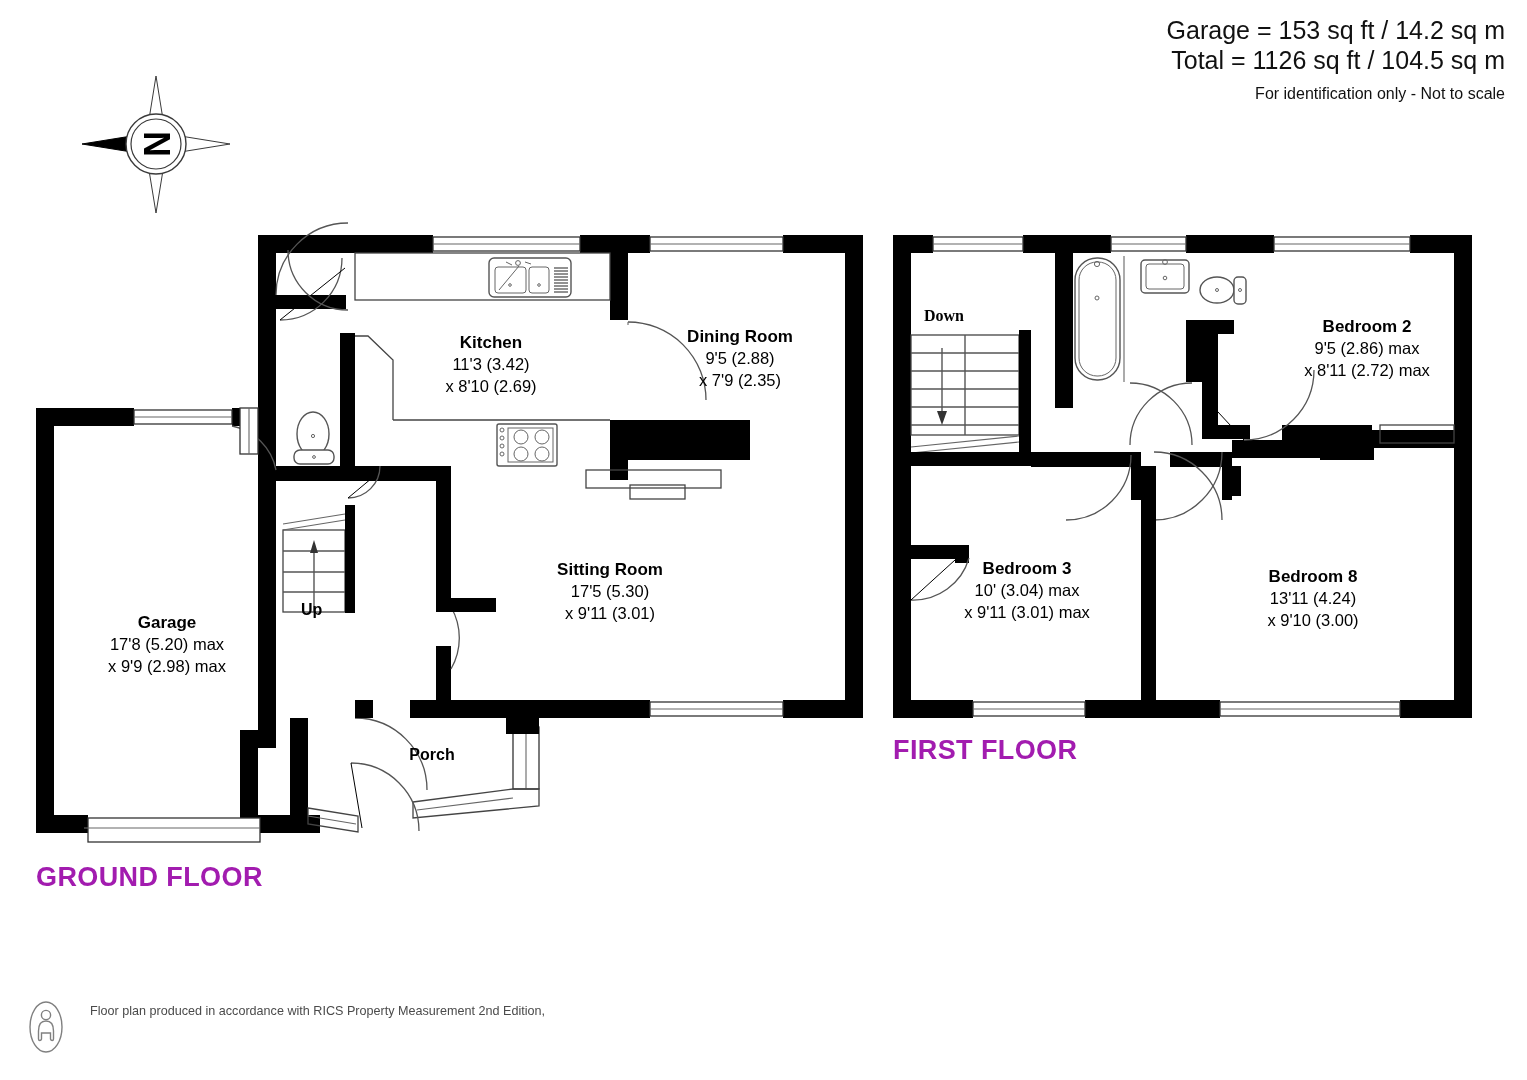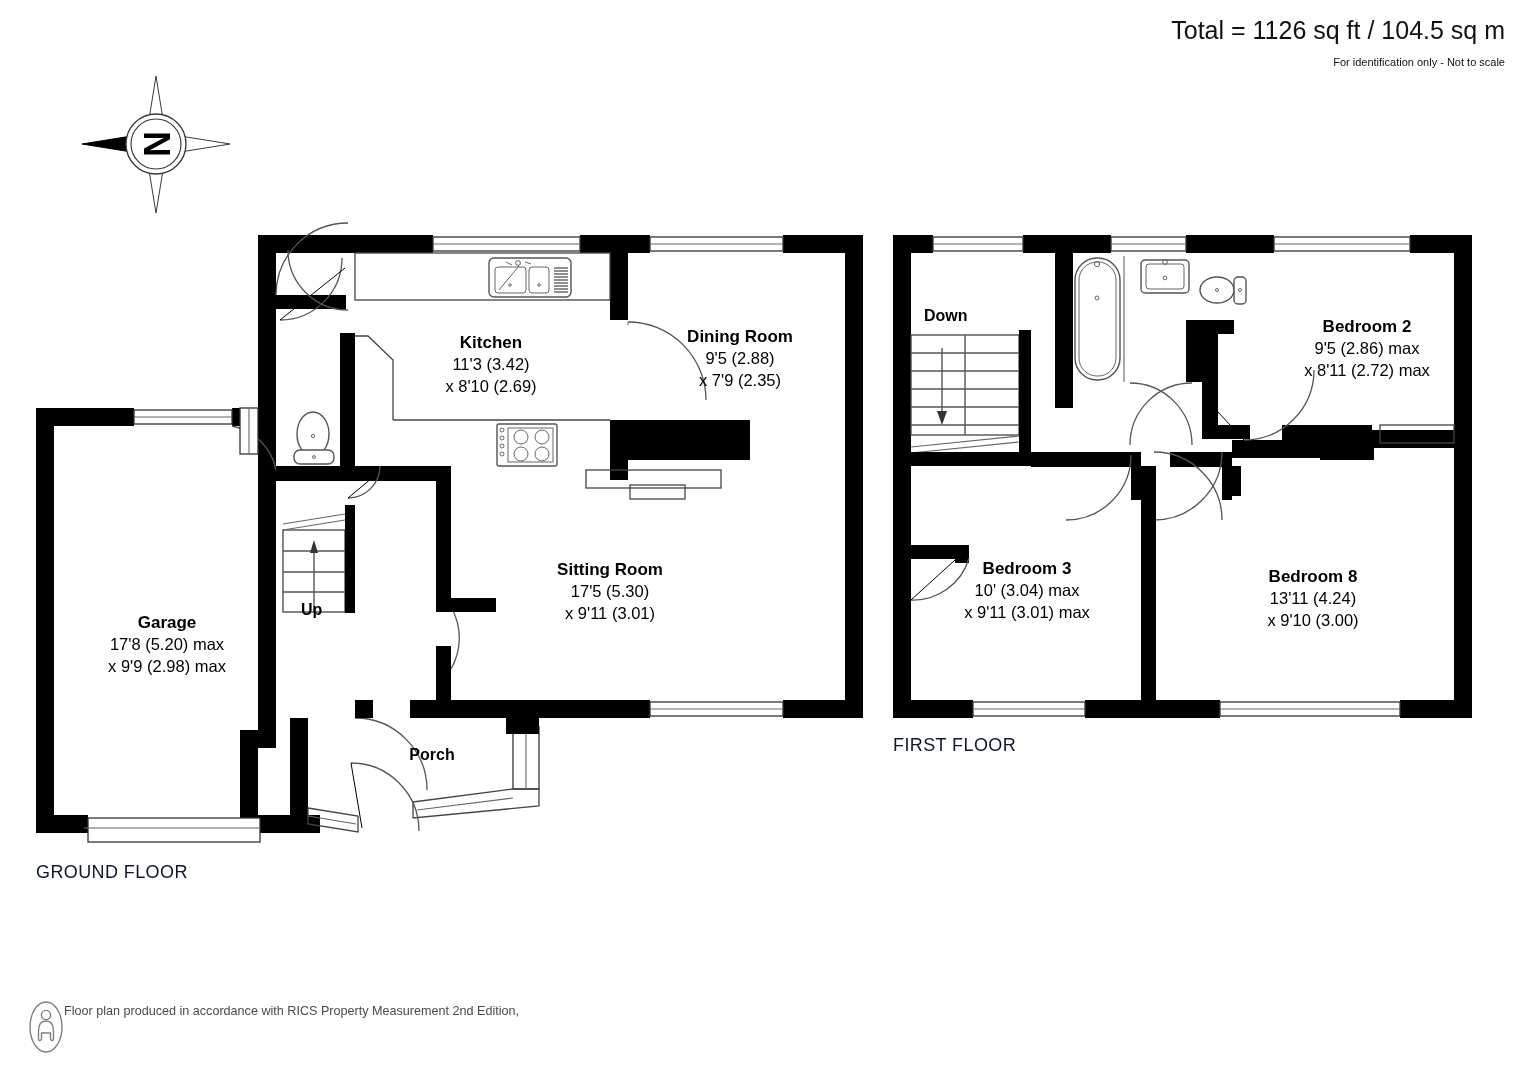--- a/index.html
+++ b/index.html
@@ -23,21 +23,21 @@
     right: 22px;
     text-align: right;
     line-height: 1.18;
   }
   #area-summary .line {
     font-size: 25px;
     color: #111;
     white-space: nowrap;
   }
   #area-summary .note {
-    font-size: 11px;
+    font-size: 16px;
     color: #111;
     margin-top: 10px;
     white-space: nowrap;
   }
 
   
   #compass {
     position: absolute;
     left: 78px;
     top: 72px;
@@ -50,24 +50,24 @@
     position: absolute;
     left: 0;
     top: 0;
     width: 1527px;
     height: 1080px;
   }
 
   
   .floor-title {
     position: absolute;
-    font-size: 18px;
-    font-weight: normal;
+    font-size: 27px;
+    font-weight: bold;
     letter-spacing: 0.4px;
-    color: #0f172a;
+    color: #a21caf;
     white-space: nowrap;
   }
   #ground-floor-title { left: 36px; top: 862px; }
   #first-floor-title  { left: 893px; top: 735px; }
 
   
   .room-label {
     position: absolute;
     text-align: center;
     line-height: 1.30;
@@ -95,35 +95,36 @@
     white-space: nowrap;
   }
 
   
   #footer {
     position: absolute;
     left: 28px;
     top: 1000px;
     display: flex;
     align-items: flex-start;
-    gap: 0;
+    gap: 26px;
   }
   #footer-text {
     font-size: 12.6px;
     line-height: 1.46;
     color: #4a4a4a;
     padding-top: 2px;
   }
   #footer-text .fline { white-space: nowrap; }
   .copy-mark { white-space: nowrap; }
 </style>
 </head>
 <body>
 
 <div id="area-summary">
+  <div class="line">Garage = 153 sq ft / 14.2 sq m</div>
   <div class="line">Total = 1126 sq ft / 104.5 sq m</div>
   <div class="note">For identification only - Not to scale</div>
 </div>
 
 <svg id="compass" viewBox="0 0 160 145">
 
   <polygon points="78,4 88,66 78,74 68,66" fill="#ffffff" stroke="#3a3a3a" stroke-width="1"></polygon>
   <polygon points="78,141 88,80 78,72 68,80" fill="#ffffff" stroke="#3a3a3a" stroke-width="1"></polygon>
   <polygon points="152,72 90,82 82,72 90,62" fill="#ffffff" stroke="#3a3a3a" stroke-width="1"></polygon>
   <polygon points="4,72 66,62 74,72 66,82" fill="#000000" stroke="#000000" stroke-width="1"></polygon>
@@ -531,21 +532,21 @@
   <span class="rl-dim">9'5 (2.86) max</span>
   <span class="rl-dim">x 8'11 (2.72) max</span>
 </div>
 
 <div class="room-label" style="left:1027px; top:558px;">
   <span class="rl-name">Bedroom 3</span>
   <span class="rl-dim">10' (3.04) max</span>
   <span class="rl-dim">x 9'11 (3.01) max</span>
 </div>
 
-<div class="stair-label" style="left:924px; top:307px;">Down</div>
+<div class="stair-label" style="left:924px; top:307px;font-family:Liberation Serif, serif;">Down</div>
 
 <div id="footer">
   <svg width="36" height="54" viewBox="0 0 36 54">
     <ellipse cx="18" cy="27" rx="16" ry="25" fill="none" stroke="#808080" stroke-width="1.4"></ellipse>
     <circle cx="18" cy="15" r="4.6" fill="none" stroke="#808080" stroke-width="1.4"></circle>
     <path d="M18 21 C12 21 10.5 26 10.5 31 L10.5 39 C10.5 41 13 41 13.5 39 L13.5 33 L22.5 33 L22.5 39 C23 41 25.5 41 25.5 39 L25.5 31 C25.5 26 24 21 18 21 Z" fill="none" stroke="#808080" stroke-width="1.4"></path>
   </svg>
   <div id="footer-text">
     <div class="fline">Floor plan produced in accordance with RICS Property Measurement 2nd Edition,</div>
   </div>

